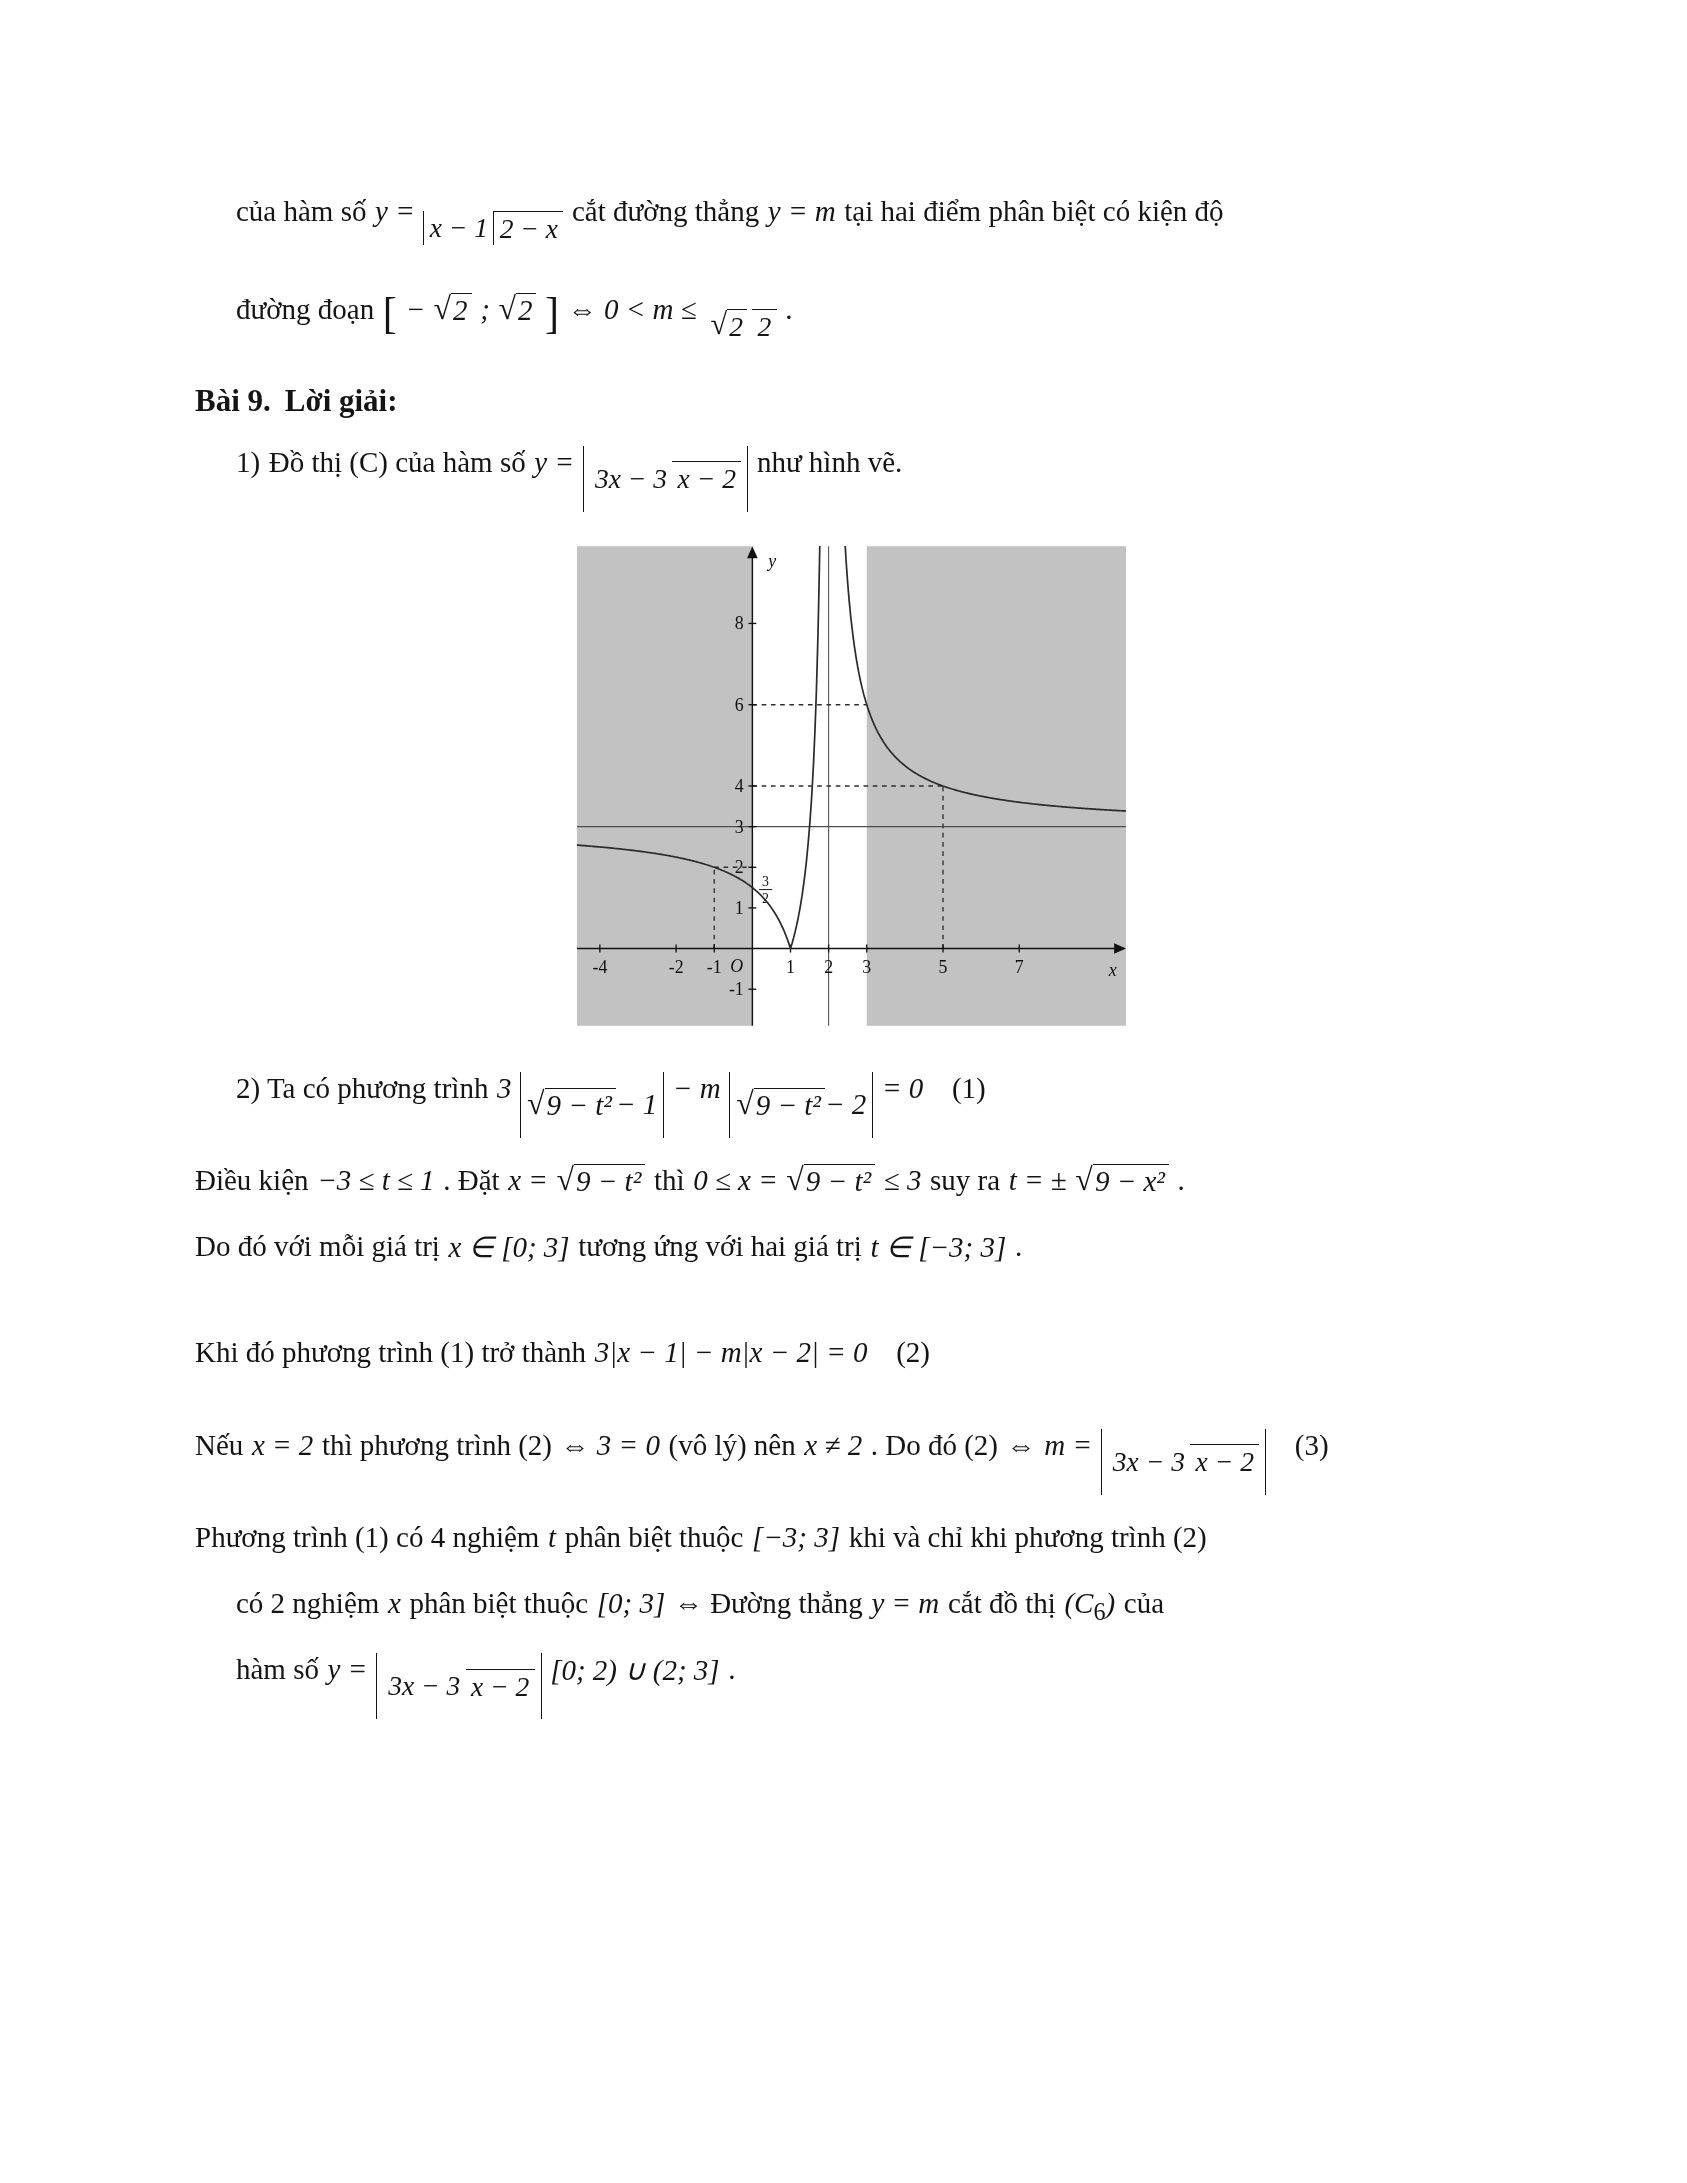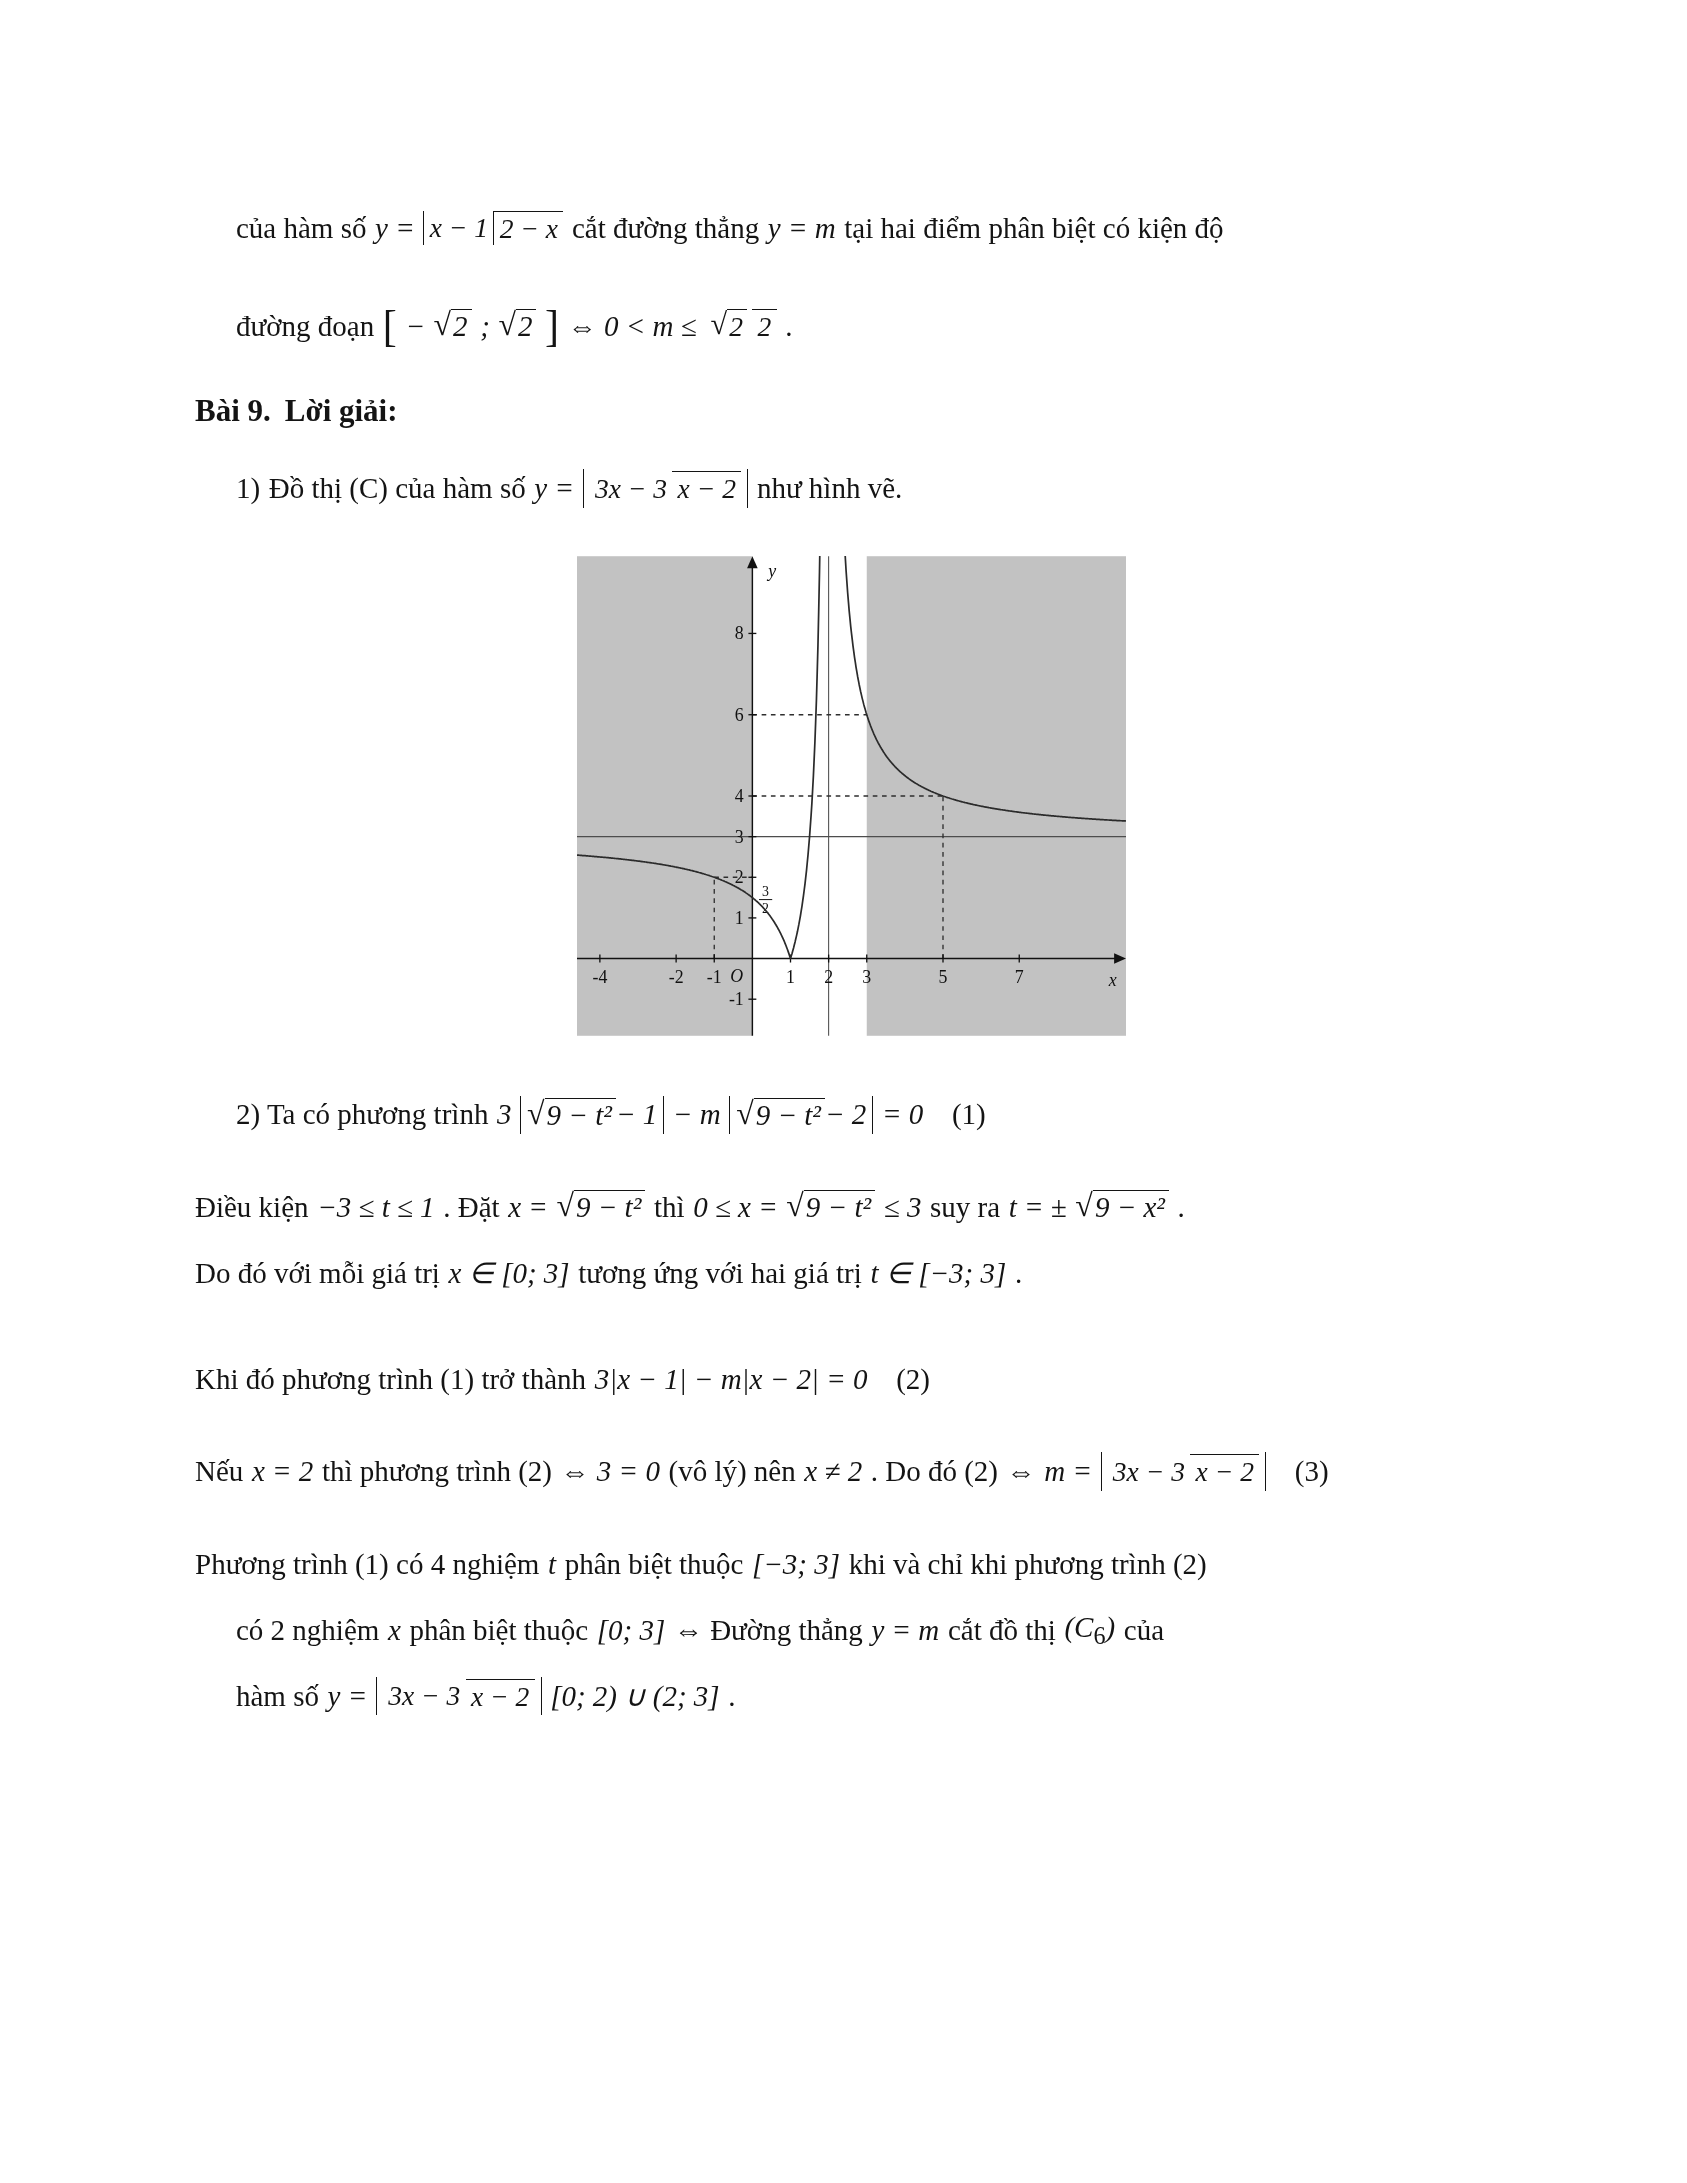--- a/index.html
+++ b/index.html
@@ -6,21 +6,21 @@
   html, body { background:#ffffff; }
   body {
     width:1687px; height:2183px;
     font-family:"Liberation Serif", serif;
     font-size:29px; color:#141414;
     position:relative; overflow:hidden;
   }
   .page { padding:195px 179px 0 195px; }
 
   .mline {
-    display:flex; align-items:center; flex-wrap:wrap;
+    display:flex; flex-wrap:wrap;
     column-gap:8.6px; min-height:66px;
   }
   .ind  { margin-left:41px; }
   .t { white-space:pre-wrap; }
   .m { font-style:italic; white-space:pre-wrap; }
   .tag { margin-left:20px; }
 
   .frac {
     display:inline-flex; align-items:center;
     text-align:center; font-size:0.95em; line-height:1.22;
@@ -35,21 +35,21 @@
     border-left:1.7px solid #141414; border-right:1.7px solid #141414;
     padding:2px 6px;
   }
 
   .sqrt { display:inline-flex; align-items:flex-start; }
   .ss   { font-size:1.1em; line-height:1.0; }
   .rad  { border-top:1.6px solid #141414; padding:0 4px 0 2px; }
 
   .bbr { font-size:1.45em; line-height:1; transform:scaleY(1.05); font-weight:300; }
 
-  .heading { font-size:31px; margin:34px 0 0 0; display:flex; column-gap:12px; align-items:center;gap:14px; }
+  .heading { font-size:31px; margin:24px 0 0 0; display:flex; column-gap:12px; align-items:center;gap:14px; }
   .bold { font-weight:bold; }
   .bi   { font-weight:bold; }
 
   .gap-after-line1 { margin-bottom:32px; }
   .mt40 { margin-top:26.5px; }
   .mt60 { margin-top:40px; }
 
   .graph-wrap { margin:34px 0 46px 0; display:flex; justify-content:center; }
   svg { display:block; }
 </style>

